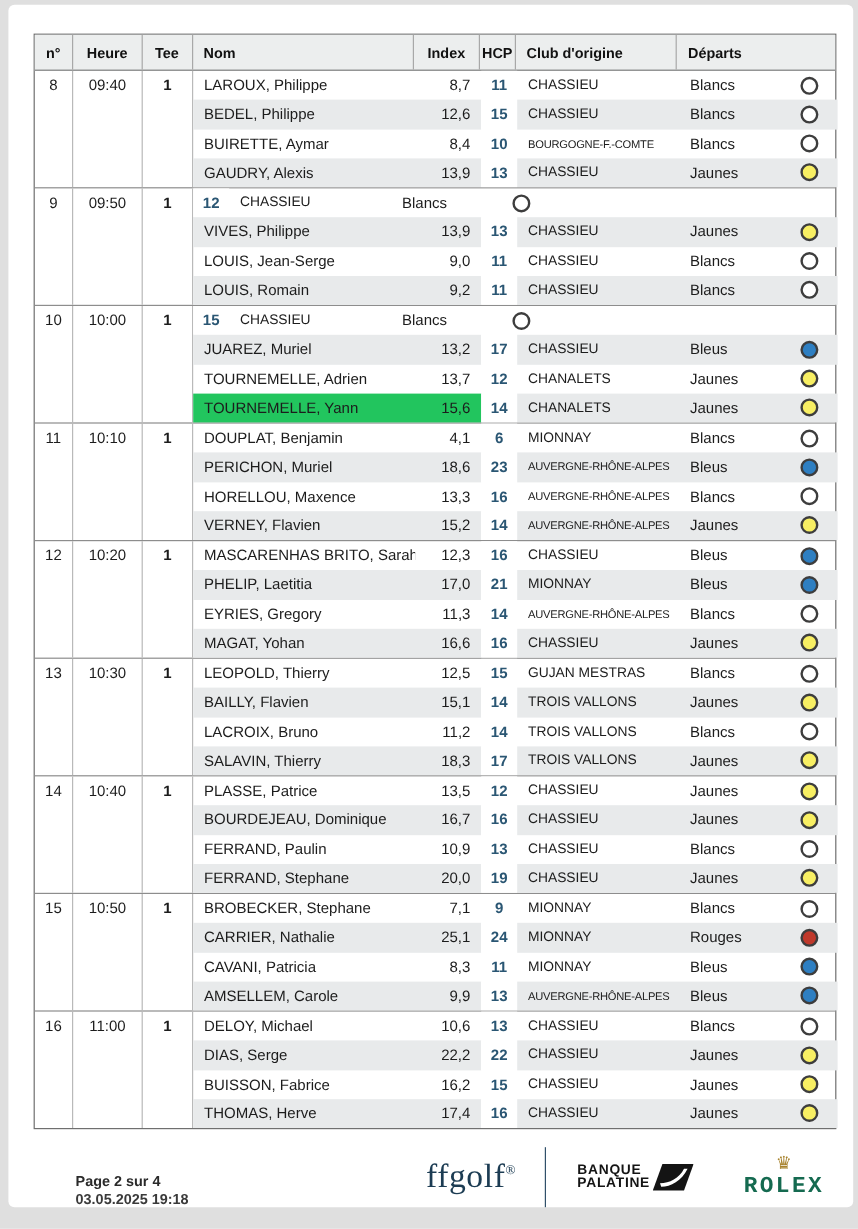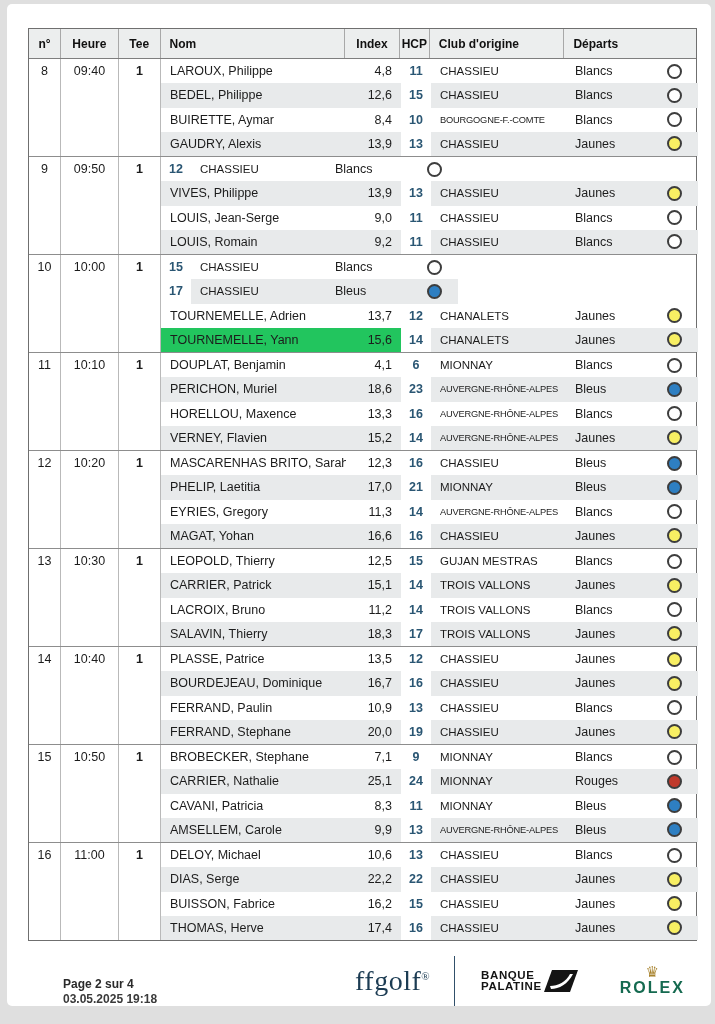--- a/index.html
+++ b/index.html
@@ -49,21 +49,21 @@
   .pageinfo .l2 { font-weight:bold; font-size:12px; color:#3a3a3a; }
   .logos { position:absolute; left:348px; top:948px; height:58px; display:flex; align-items:center; }
   .ffgolf { font-family:"Liberation Serif", serif; font-size:28px; color:#1c3c53; font-weight:500; letter-spacing:0.5px; }
   .ffgolf sup { font-size:11px; vertical-align:super; }
   .logo-div { width:1px; height:50px; background:#31506a; margin:0 26px 0 24px; }
   .palatine { display:flex; align-items:center; }
   .palatine .txt { font-size:11.5px; font-weight:800; color:#141414; line-height:11px; letter-spacing:0.6px; }
   .palatine svg { margin-left:2px; }
   .rolex { display:flex; flex-direction:column; align-items:center; margin-left:42px; }
   .rolex .crown { color:#a8832e; font-size:15px; line-height:14px; }
-  .rolex .word { font-family:Liberation Sans, sans-serif; font-weight:bold; font-size:16px; letter-spacing:2px; color:#156a50; }
+  .rolex .word { font-family:Liberation Mono, monospace; font-weight:bold; font-size:19px; letter-spacing:2px; color:#156a50; }
 </style>
 </head>
 <body>
 
 <div class="page">
 
   <div class="startlist">
     <div class="hdr">
       <div class="c-num">n°</div>
       <div class="c-heure">Heure</div>
@@ -78,21 +78,21 @@
         <div class="group">
           <div class="gleft">
             <div class="gl-num">8</div>
             <div class="gl-heure">09:40</div>
             <div class="gl-tee">1</div>
           </div>
           <div class="gright">
             <div class="prow">
               <div class="seg seg-left">
                 <span class="p-nom">LAROUX, Philippe</span>
-                <span class="p-index">4,8</span>
+                <span class="p-index">8,7</span>
               </div>
               <div class="seg-hcp" style="color: rgb(42, 86, 115);">11</div>
               <div class="seg seg-right">
                 <span class="p-club">CHASSIEU</span>
                 <span class="p-dep">Blancs</span>
                 <span class="p-circwrap">
                   <span class="tee-circle" style="background: rgb(255, 255, 255); border-color: rgb(61, 61, 61);"></span>
                 </span>
               </div>
             </div>
@@ -212,20 +212,24 @@
               <div class="seg-hcp" style="color: rgb(42, 86, 115);">15</div>
               <div class="seg seg-right">
                 <span class="p-club">CHASSIEU</span>
                 <span class="p-dep">Blancs</span>
                 <span class="p-circwrap">
                   <span class="tee-circle" style="background: rgb(255, 255, 255); border-color: rgb(61, 61, 61);"></span>
                 </span>
               </div>
             </div>
             <div class="prow striped">
+              <div class="seg seg-left" style="background: rgb(232, 234, 235);">
+                <span class="p-nom">JUAREZ, Muriel</span>
+                <span class="p-index">13,2</span>
+              </div>
               <div class="seg-hcp" style="color: rgb(42, 86, 115);">17</div>
               <div class="seg seg-right" style="background: rgb(232, 234, 235);">
                 <span class="p-club">CHASSIEU</span>
                 <span class="p-dep">Bleus</span>
                 <span class="p-circwrap">
                   <span class="tee-circle" style="background: rgb(46, 127, 194); border-color: rgb(61, 61, 61);"></span>
                 </span>
               </div>
             </div>
             <div class="prow">
@@ -404,21 +408,21 @@
               <div class="seg seg-right">
                 <span class="p-club">GUJAN MESTRAS</span>
                 <span class="p-dep">Blancs</span>
                 <span class="p-circwrap">
                   <span class="tee-circle" style="background: rgb(255, 255, 255); border-color: rgb(61, 61, 61);"></span>
                 </span>
               </div>
             </div>
             <div class="prow striped">
               <div class="seg seg-left" style="background: rgb(232, 234, 235);">
-                <span class="p-nom">CARRIER, Patrick</span>
+                <span class="p-nom">BAILLY, Flavien</span>
                 <span class="p-index">15,1</span>
               </div>
               <div class="seg-hcp" style="color: rgb(42, 86, 115);">14</div>
               <div class="seg seg-right" style="background: rgb(232, 234, 235);">
                 <span class="p-club">TROIS VALLONS</span>
                 <span class="p-dep">Jaunes</span>
                 <span class="p-circwrap">
                   <span class="tee-circle" style="background: rgb(248, 239, 99); border-color: rgb(61, 61, 61);"></span>
                 </span>
               </div>

